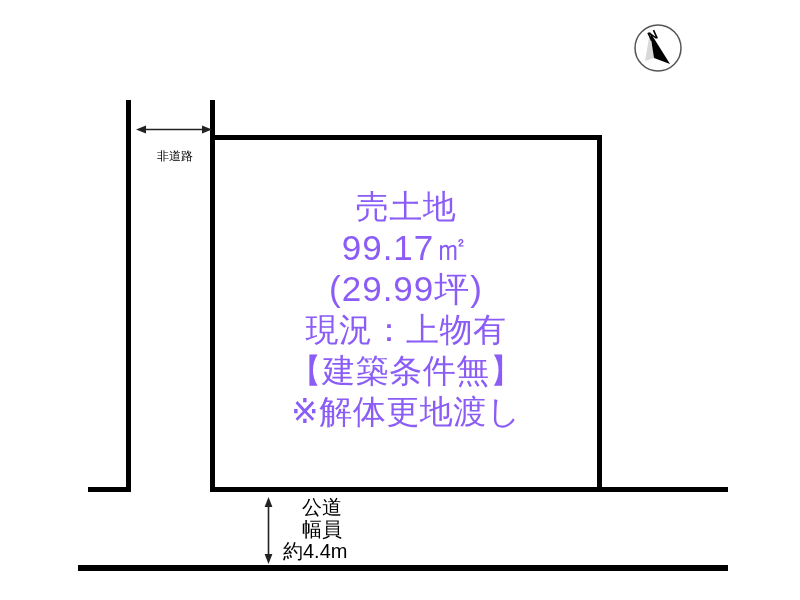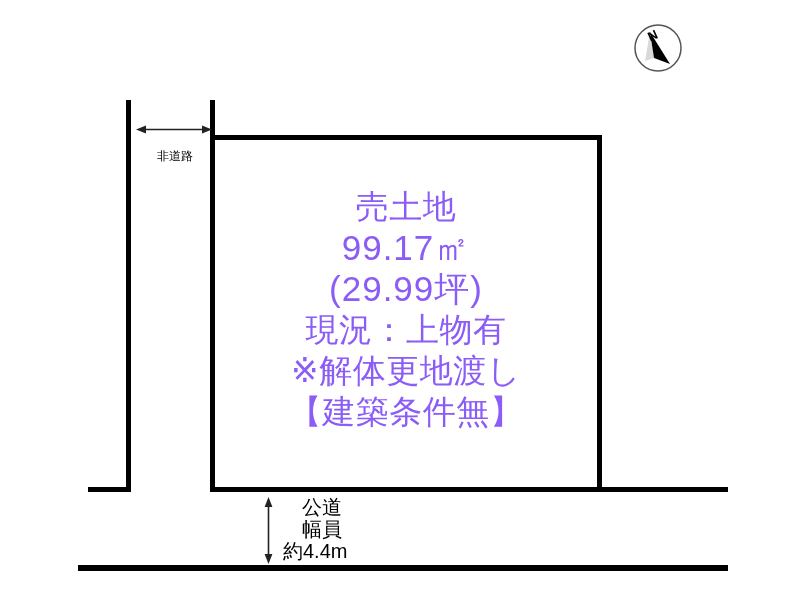--- a/index.html
+++ b/index.html
@@ -120,22 +120,22 @@
       <polygon points="650,32 654,58 645,61" fill="#111111" opacity="0.16"></polygon>
     </g>
 
   </svg>
 
   <div id="parcel-info">
     <span class="info-line">売土地</span>
     <span class="info-line num">99.17㎡</span>
     <span class="info-line num">(29.99坪)</span>
     <span class="info-line">現況：上物有</span>
+    <span class="info-line">【建築条件無】</span>
     <span class="info-line">※解体更地渡し</span>
-    <span class="info-line">【建築条件無】</span>
   </div>
 
   <div class="overlay-text" id="non-road-label">非道路</div>
 
   <div class="overlay-text" id="public-road-label">
     <span class="road-line l1">公道</span>
     <span class="road-line l2">幅員</span>
     <span class="road-line l3">約4.4m</span>
   </div>
 

